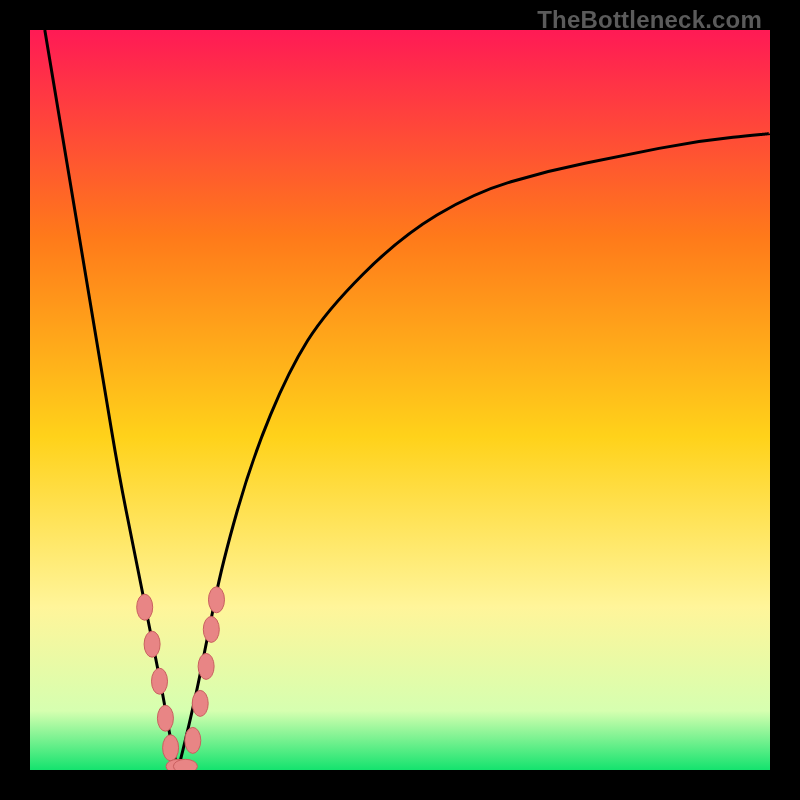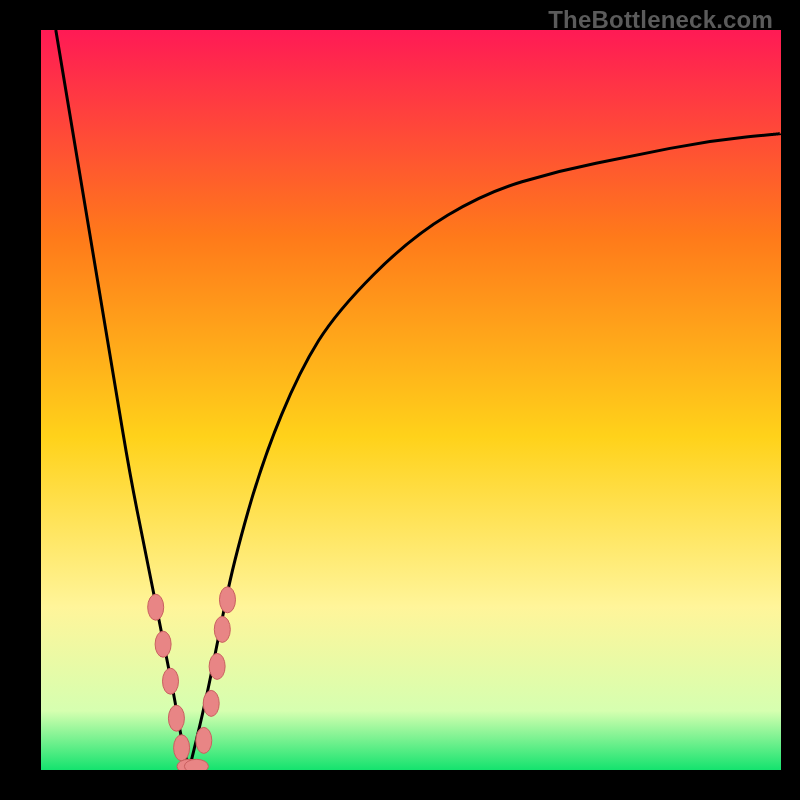--- a/index.html
+++ b/index.html
@@ -5,21 +5,21 @@
   html, body {
     margin: 0;
     padding: 0;
     width: 800px;
     height: 800px;
     background: #000;
     overflow: hidden;
   }
   .frame {
     position: absolute;
-    left: 11px;
+    left: 0;
     top: 0;
     width: 776px;
     height: 800px;
     background: #000;
   }
   .plot {
     position: absolute;
     left: 30px;
     top: 30px;
     width: 740px;

